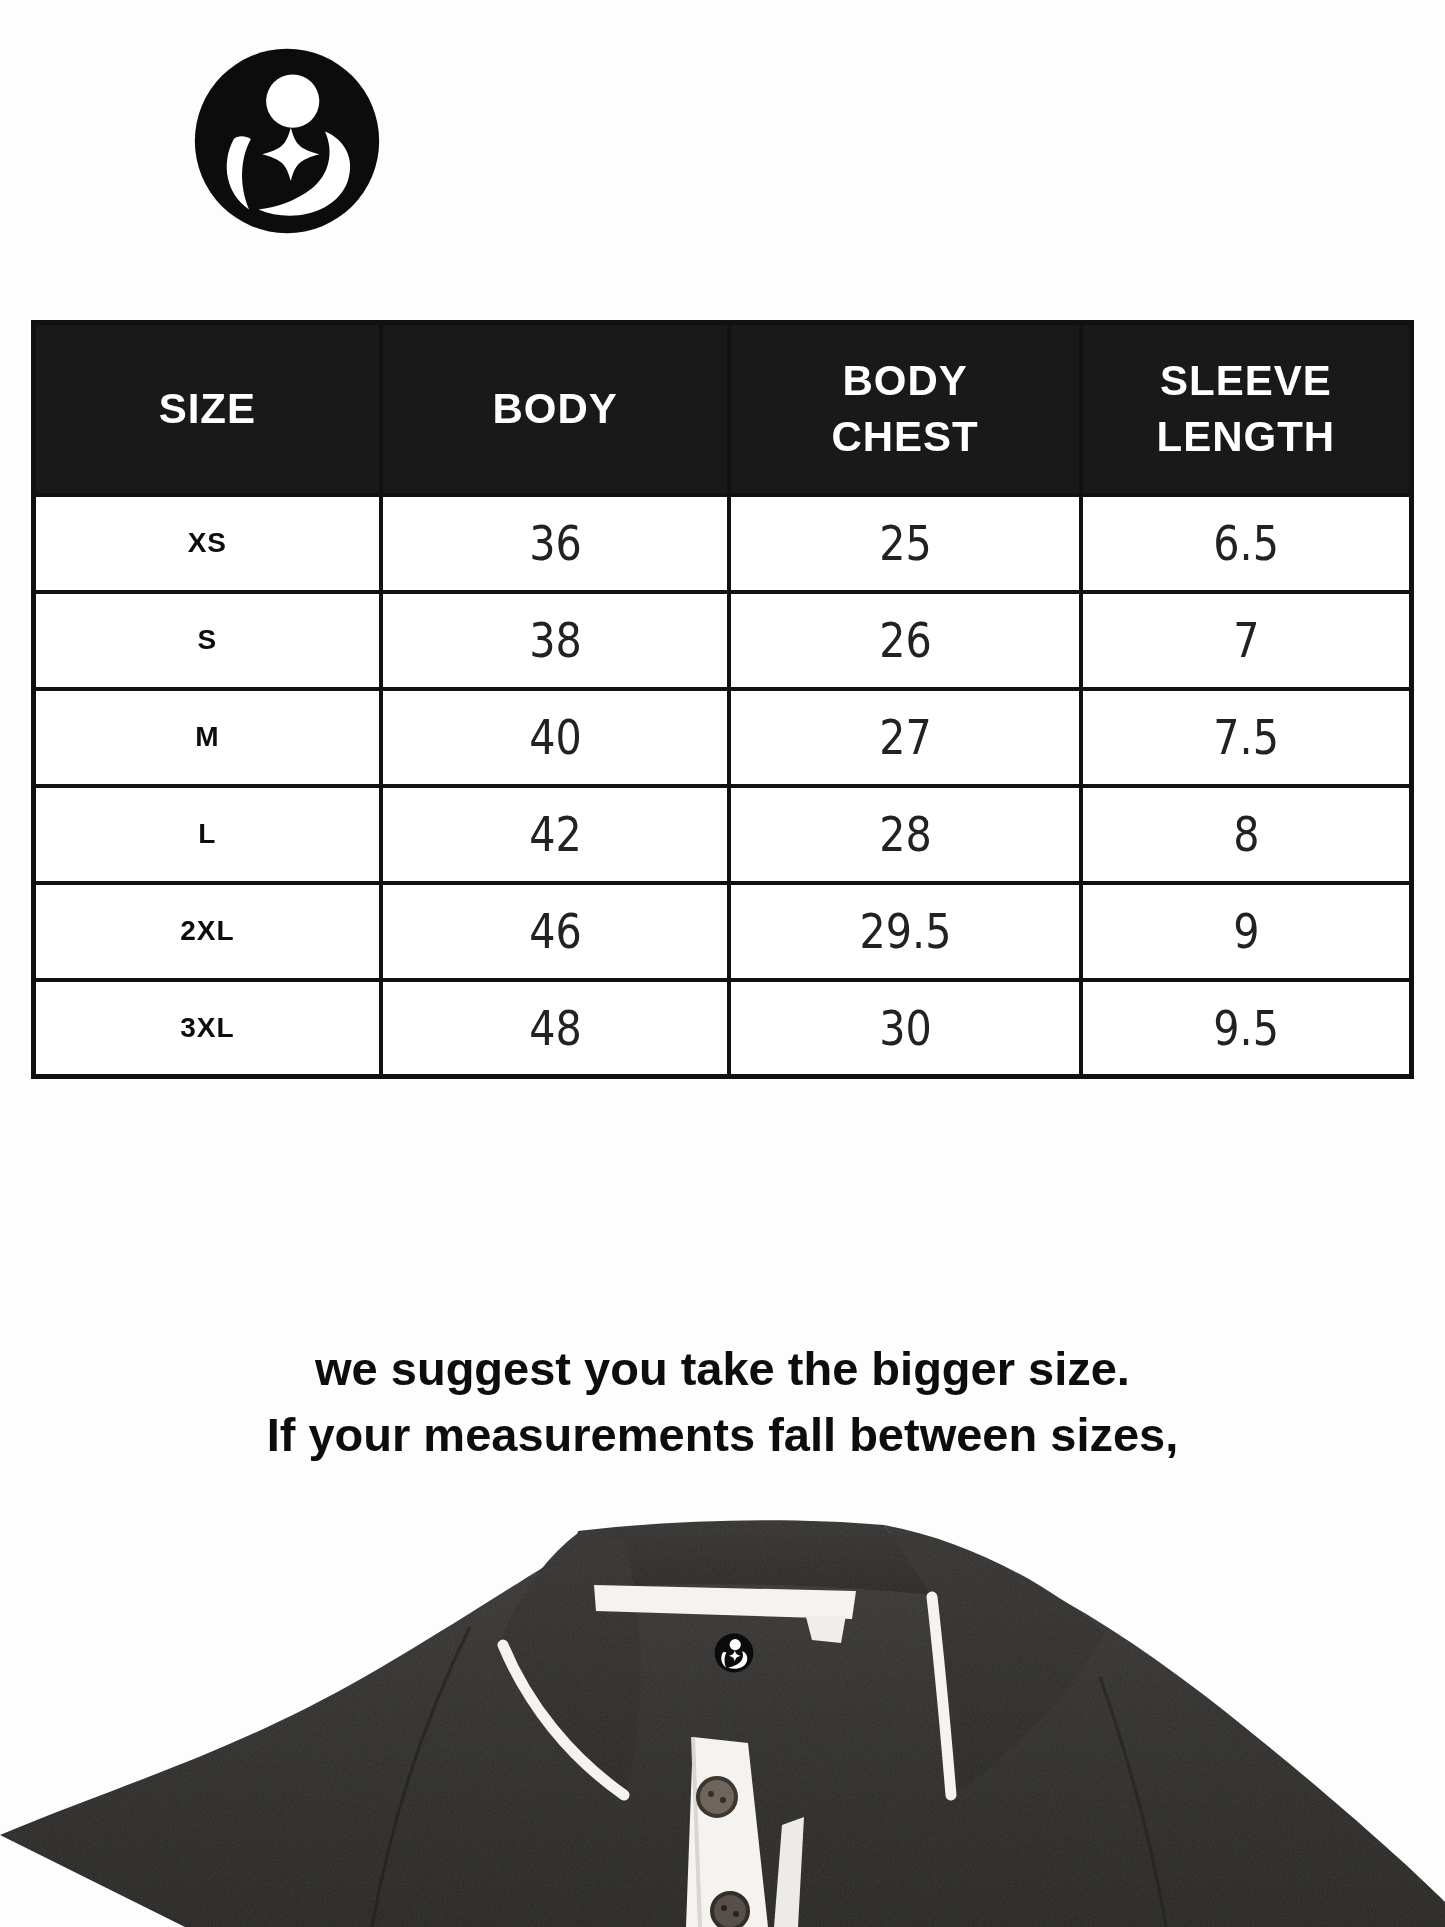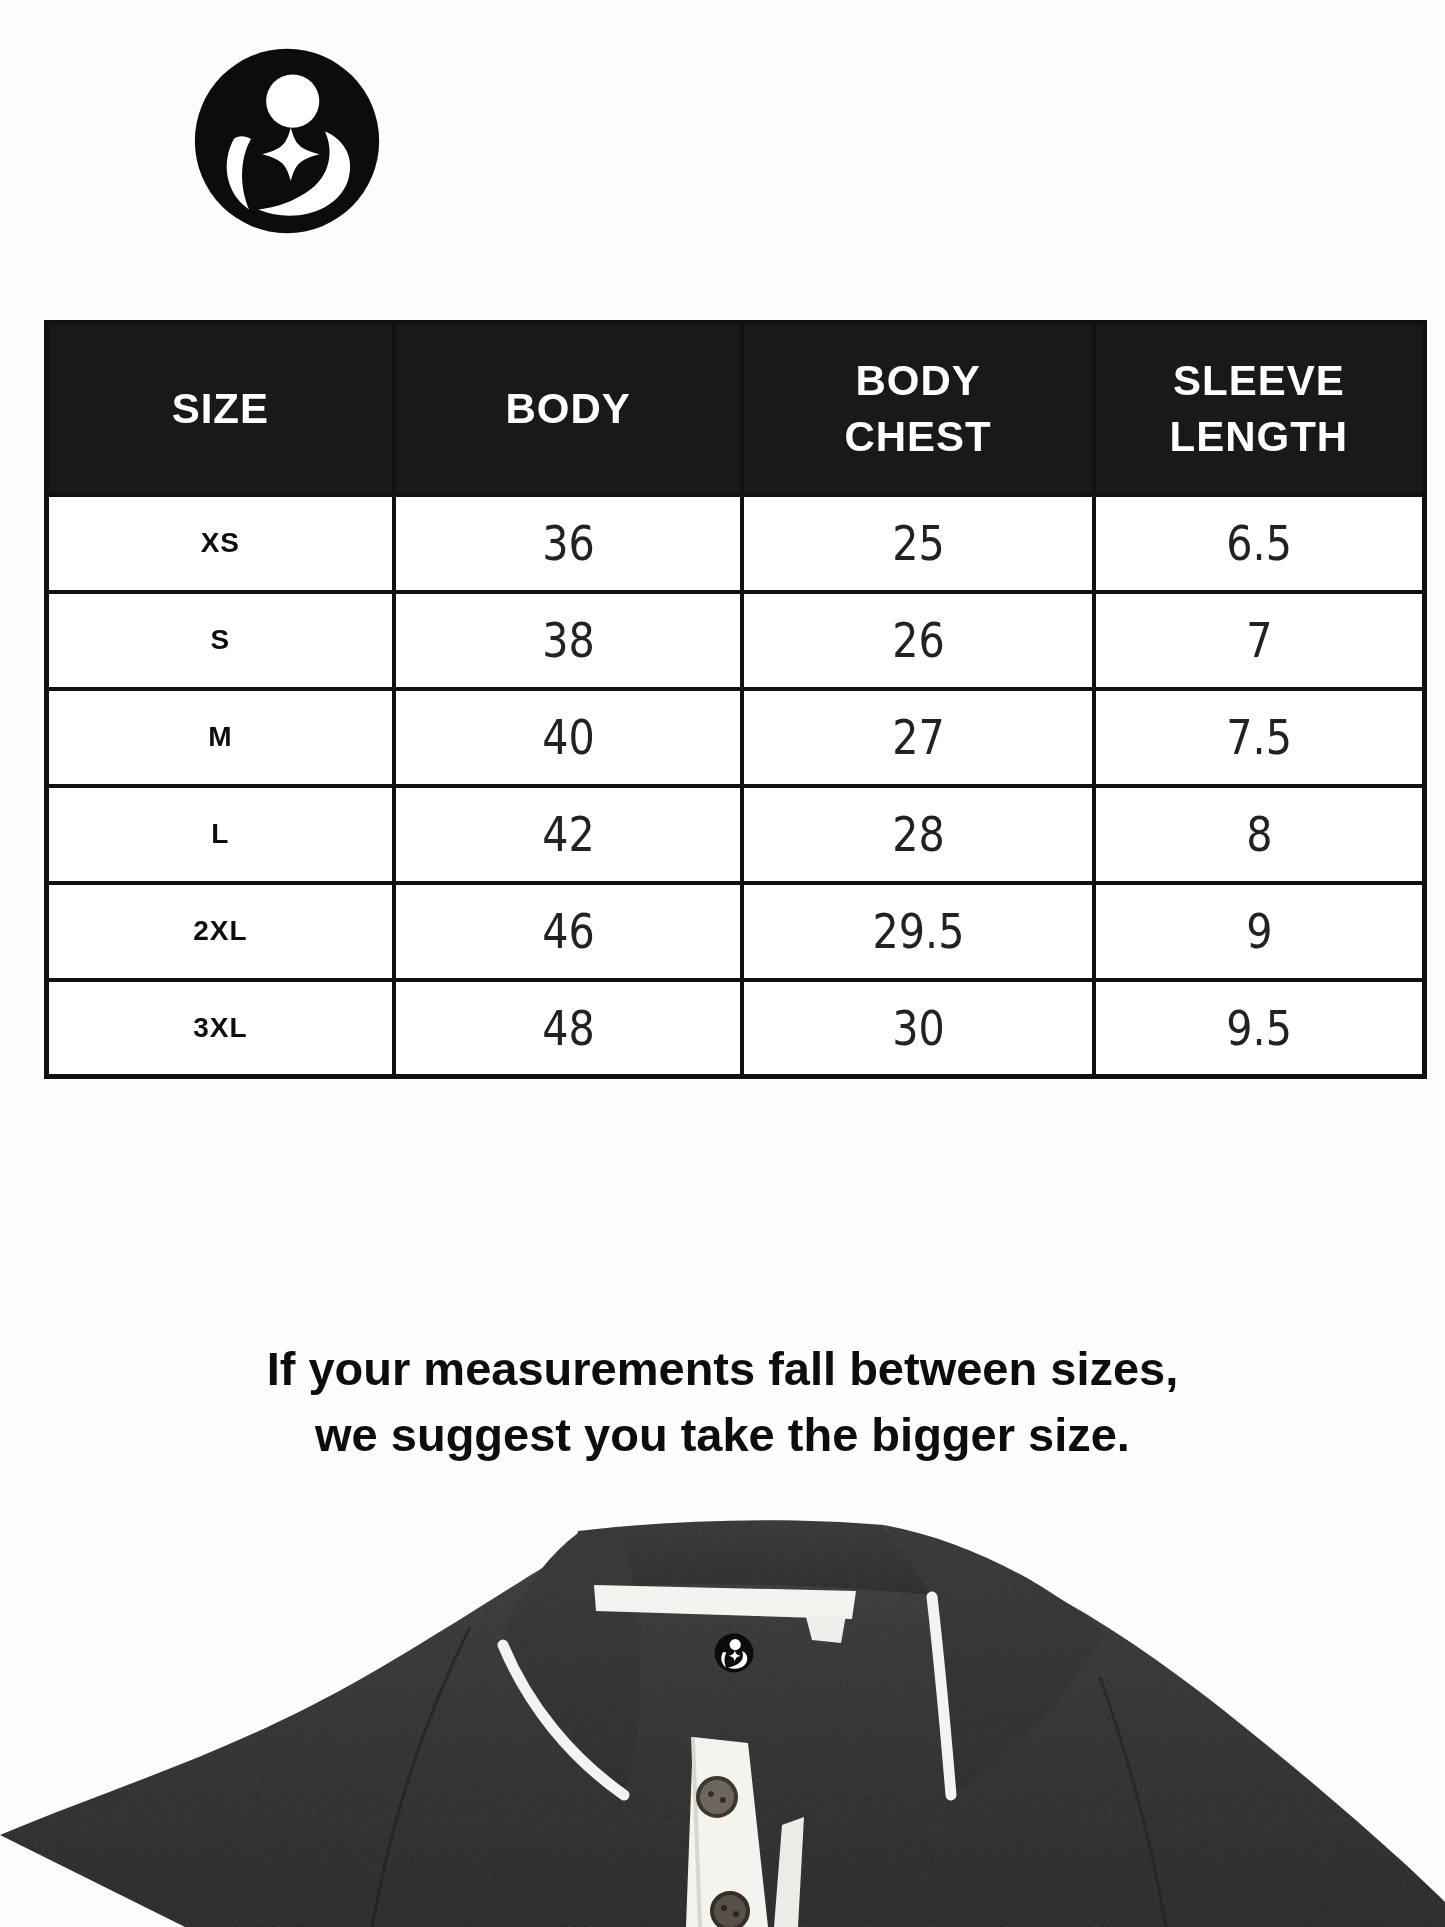--- a/index.html
+++ b/index.html
@@ -9,21 +9,21 @@
   }
   
   .brand-logo{position:absolute;left:192px;top:46px;width:190px;height:190px;}
   .page-title{
     position:absolute;left:462px;top:90px;margin:0;
     font-size:88px;font-weight:700;line-height:112px;letter-spacing:0;
     color:#0d0d0d;white-space:nowrap;
   }
   
   table.size-table{
-    position:absolute;left:44px;top:320px;width:1383px;
+    position:absolute;left:31px;top:320px;width:1383px;
     border-collapse:collapse;table-layout:fixed;background:#ffffff;
     border:5px solid #111111;
   }
   .size-table th,.size-table td{
     border:4px solid #111111;text-align:center;vertical-align:middle;padding:0;
   }
   .size-table thead tr{height:172px;}
   .size-table tbody tr{height:97px;}
   .size-table th{
     background:#191919;color:#ffffff;font-size:42px;font-weight:700;
@@ -108,22 +108,22 @@
       <tr>
         <td class="size-cell">3XL</td>
         <td class="val-cell"><span class="num">48</span></td>
         <td class="val-cell"><span class="num">30</span></td>
         <td class="val-cell"><span class="num">9.5</span></td>
       </tr>
     </tbody>
   </table>
 
   <div class="fit-note">
+    <div>we suggest you take the bigger size.</div>
     <div>If your measurements fall between sizes,</div>
-    <div>we suggest you take the bigger size.</div>
   </div>
 
   <svg class="polo-photo" viewBox="0 0 1445 430" aria-hidden="true">
     <defs>
       <linearGradient id="fab" x1="0" y1="0" x2="0" y2="1">
         <stop offset="0" stop-color="#3a3836"></stop>
         <stop offset="0.45" stop-color="#2f2e2c"></stop>
         <stop offset="1" stop-color="#262523"></stop>
       </linearGradient>
       <linearGradient id="fabCollar" x1="0" y1="0" x2="0" y2="1">

